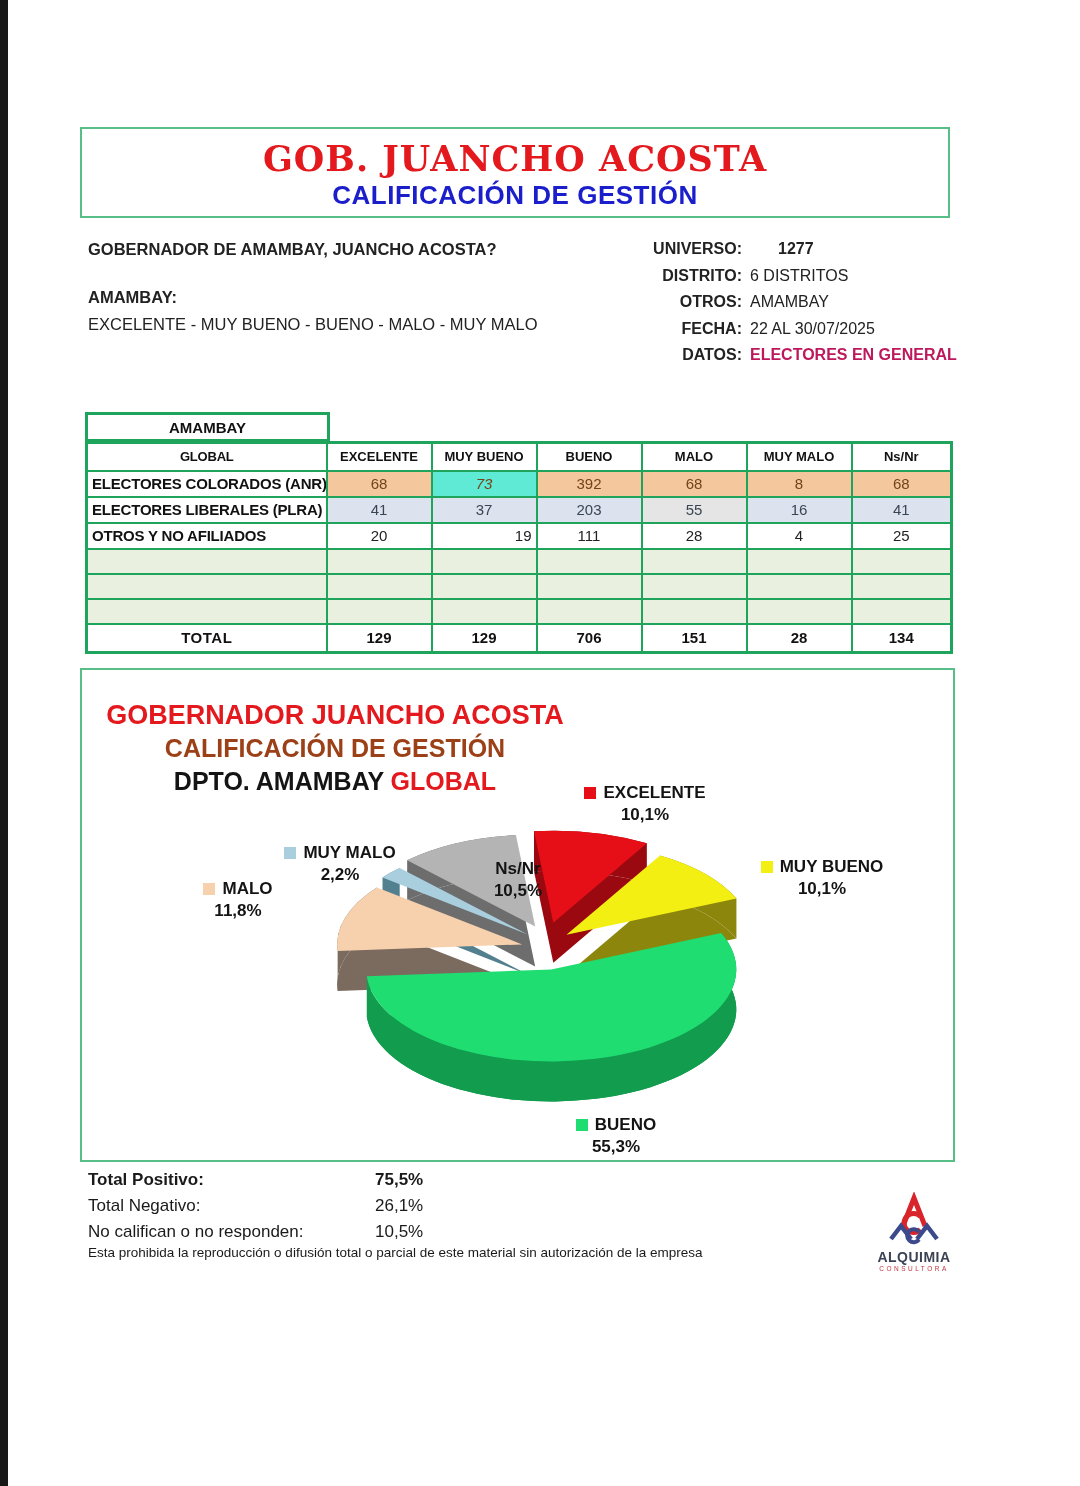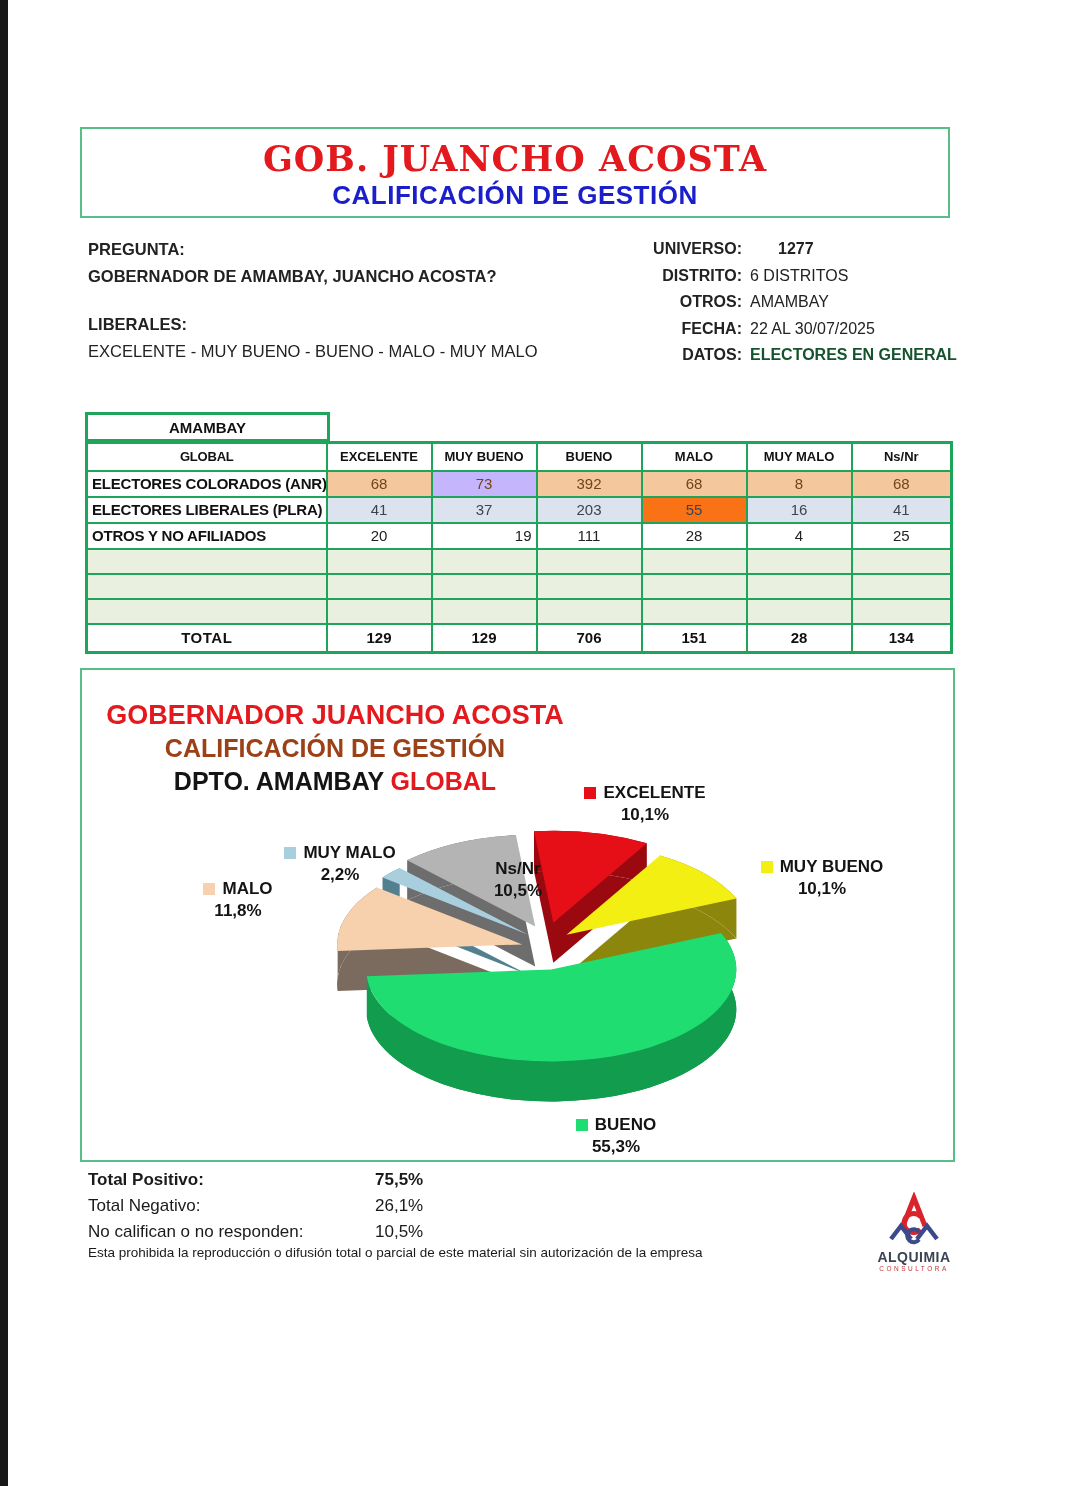--- a/index.html
+++ b/index.html
@@ -19,21 +19,21 @@
   .q-line { height:27px; line-height:27px; }
   .bold { font-weight:bold; }
   .q-gap { height:21px; }
 
   .meta-block { position:absolute; left:600px; top:236px; width:370px; font-size:16px; color:#222; }
   .meta-row { display:flex; height:26.5px; line-height:26.5px; }
   .meta-label { width:142px; text-align:right; font-weight:bold; }
   .meta-value { padding-left:8px; }
   .meta-value.v-indent { padding-left:36px; }
   .meta-value.v-bold { font-weight:bold; }
-  .meta-value.v-red { color:#14532d; font-weight:bold;text-align:right; }
+  .meta-value.v-red { color:#be185d; font-weight:bold;text-align:right; }
 
   
   .region-box { position:absolute; left:85px; top:412px; width:245px; height:30px;
     border:3px solid #1fa45c; background:#fff; text-align:center; font-weight:bold;
     font-size:15px; line-height:25px; color:#111; }
   .data-table { position:absolute; left:85px; top:441px; border-collapse:collapse;
     table-layout:fixed; width:865px; font-size:15px; color:#111; }
   .data-table td { border:2px solid #1fa45c; text-align:center; height:26px; padding:0 4px; overflow:hidden; white-space:nowrap; }
   .data-table { border:3px solid #1fa45c; }
   .data-table td.lbl { text-align:left; font-weight:600; letter-spacing:-.2px; background:#fff; }
@@ -79,24 +79,23 @@
 
 <div class="page">
   <div class="left-strip"></div>
 
   <div class="header-box">
     <div class="header-title">GOB. JUANCHO ACOSTA</div>
     <div class="header-sub">CALIFICACIÓN DE GESTIÓN</div>
   </div>
 
   <div class="q-block">
-    <div class="q-line bold">PREGUNTA:</div>
     <div class="q-line bold">GOBERNADOR DE AMAMBAY, JUANCHO ACOSTA?</div>
     <div class="q-gap"></div>
-    <div class="q-line bold">LIBERALES:</div>
+    <div class="q-line bold">AMAMBAY:</div>
     <div class="q-line">EXCELENTE - MUY BUENO - BUENO - MALO - MUY MALO</div>
   </div>
 
   <div class="meta-block">
     <div class="meta-row">
       <span class="meta-label">UNIVERSO:</span>
       <span class="meta-value v-indent v-bold">1277</span>
     </div>
     <div class="meta-row">
       <span class="meta-label">DISTRITO:</span>
@@ -133,32 +132,32 @@
           <td>EXCELENTE</td>
           <td>MUY BUENO</td>
           <td>BUENO</td>
           <td>MALO</td>
           <td>MUY MALO</td>
           <td>Ns/Nr</td>
         </tr>
         <tr>
           <td class="lbl">ELECTORES COLORADOS (ANR)</td>
           <td style="background: rgb(244, 199, 157); color: rgb(116, 67, 27);">68</td>
-          <td style="background: #c4b5fd; color: rgb(116, 67, 27);">73</td>
+          <td style="background: #5eead4; color: rgb(116, 67, 27); font-style: italic;">73</td>
           <td style="background: rgb(244, 199, 157); color: rgb(116, 67, 27);">392</td>
           <td style="background: rgb(244, 199, 157); color: rgb(116, 67, 27);">68</td>
           <td style="background: rgb(244, 199, 157); color: rgb(116, 67, 27);">8</td>
           <td style="background: rgb(244, 199, 157); color: rgb(116, 67, 27);">68</td>
         </tr>
         <tr>
           <td class="lbl">ELECTORES LIBERALES (PLRA)</td>
           <td style="background: rgb(221, 227, 238); color: rgb(58, 69, 84);">41</td>
           <td style="background: rgb(221, 227, 238); color: rgb(58, 69, 84);">37</td>
           <td style="background: rgb(221, 227, 238); color: rgb(58, 69, 84);">203</td>
-          <td style="background: #f97316; color: rgb(58, 69, 84);">55</td>
+          <td style="background: #e5e5e5; color: rgb(58, 69, 84);">55</td>
           <td style="background: rgb(221, 227, 238); color: rgb(58, 69, 84);">16</td>
           <td style="background: rgb(221, 227, 238); color: rgb(58, 69, 84);">41</td>
         </tr>
         <tr>
           <td class="lbl">OTROS Y NO AFILIADOS</td>
           <td style="background: rgb(255, 255, 255); color: rgb(34, 34, 34);">20</td>
           <td style="background: rgb(255, 255, 255); color: rgb(34, 34, 34); text-align: right;">19</td>
           <td style="background: rgb(255, 255, 255); color: rgb(34, 34, 34); text-align: center;">111</td>
           <td style="background: rgb(255, 255, 255); color: rgb(34, 34, 34);">28</td>
           <td style="background: rgb(255, 255, 255); color: rgb(34, 34, 34);">4</td>

